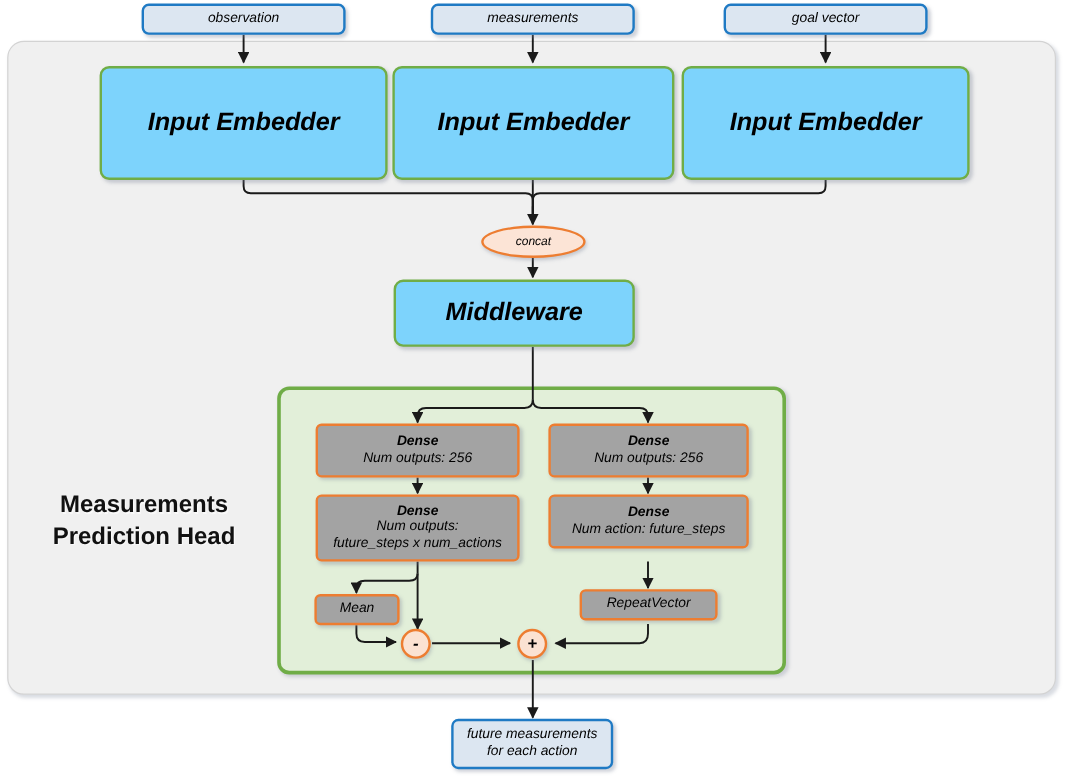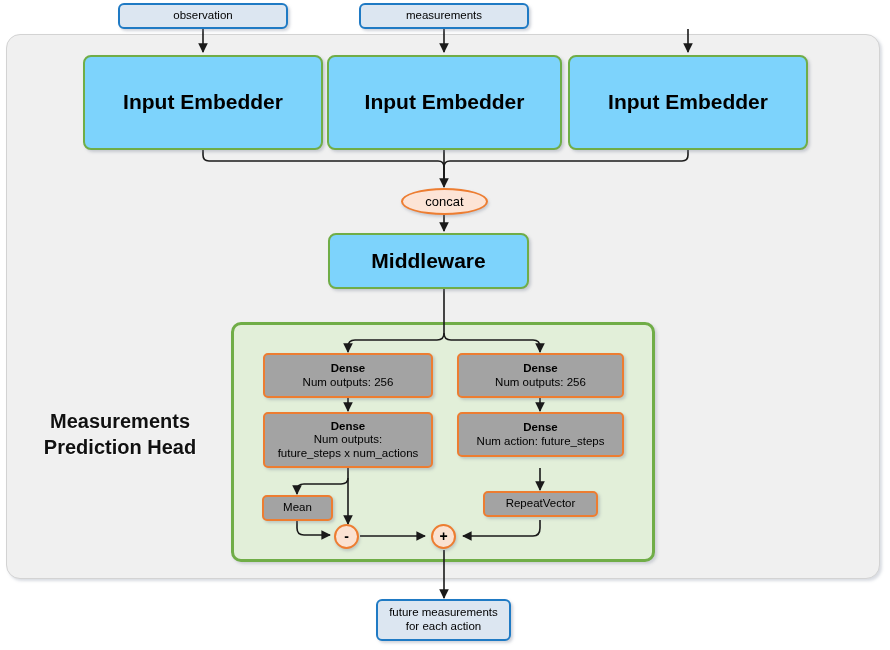--- a/index.html
+++ b/index.html
@@ -27,20 +27,21 @@
   }
   .node {
     position: absolute;
     box-sizing: border-box;
     display: flex;
     flex-direction: column;
     align-items: center;
     justify-content: center;
     text-align: left;
     line-height: 1.18;
+    font-style: italic;
   }
   
   .container-grey {
     position: absolute;
     left: 6px;
     top: 34px;
     width: 874px;
     height: 545px;
     background: #f0f0f0;
     border: 1px solid #d3d3d3;
@@ -101,21 +102,21 @@
     color: #000;
     font-size: 11.5px;
   }
   .box-orange .t1 { font-weight: bold; }
   .ellipse-orange {
     background: #fce4d6;
     border: 2px solid #ed7d31;
     border-radius: 50%;
     box-shadow: 1px 2px 3px rgba(120,130,150,0.35);
     color: #000;
-    font-size: 13px;
+    font-size: 10px;
   }
   .op-circle {
     background: #fbe2d2;
     border: 2px solid #ed7d31;
     border-radius: 50%;
     box-shadow: 1px 2px 3px rgba(120,130,150,0.35);
     color: #000;
     font-size: 14px;
     font-weight: bold;
   }
@@ -172,20 +173,23 @@
       <path d="M 444,550 L 444,598" marker-end="url(#arrow)"></path>
     </g>
   </svg>
 
   <div class="node box-blue" style="left:118px; top:3px; width:170px; height:26px;">
     <span class="lbl">observation</span>
   </div>
   <div class="node box-blue" style="left:359px; top:3px; width:170px; height:26px;">
     <span class="lbl">measurements</span>
   </div>
+  <div class="node box-blue" style="left:603px; top:3px; width:170px; height:26px;">
+    <span class="lbl">goal vector</span>
+  </div>
 
   <div class="node box-green big-label" style="left:83px; top:55px; width:240px; height:95px;">
     <span class="lbl">Input Embedder</span>
   </div>
   <div class="node box-green big-label" style="left:327px; top:55px; width:235px; height:95px;">
     <span class="lbl">Input Embedder</span>
   </div>
   <div class="node box-green big-label" style="left:568px; top:55px; width:240px; height:95px;">
     <span class="lbl">Input Embedder</span>
   </div>

